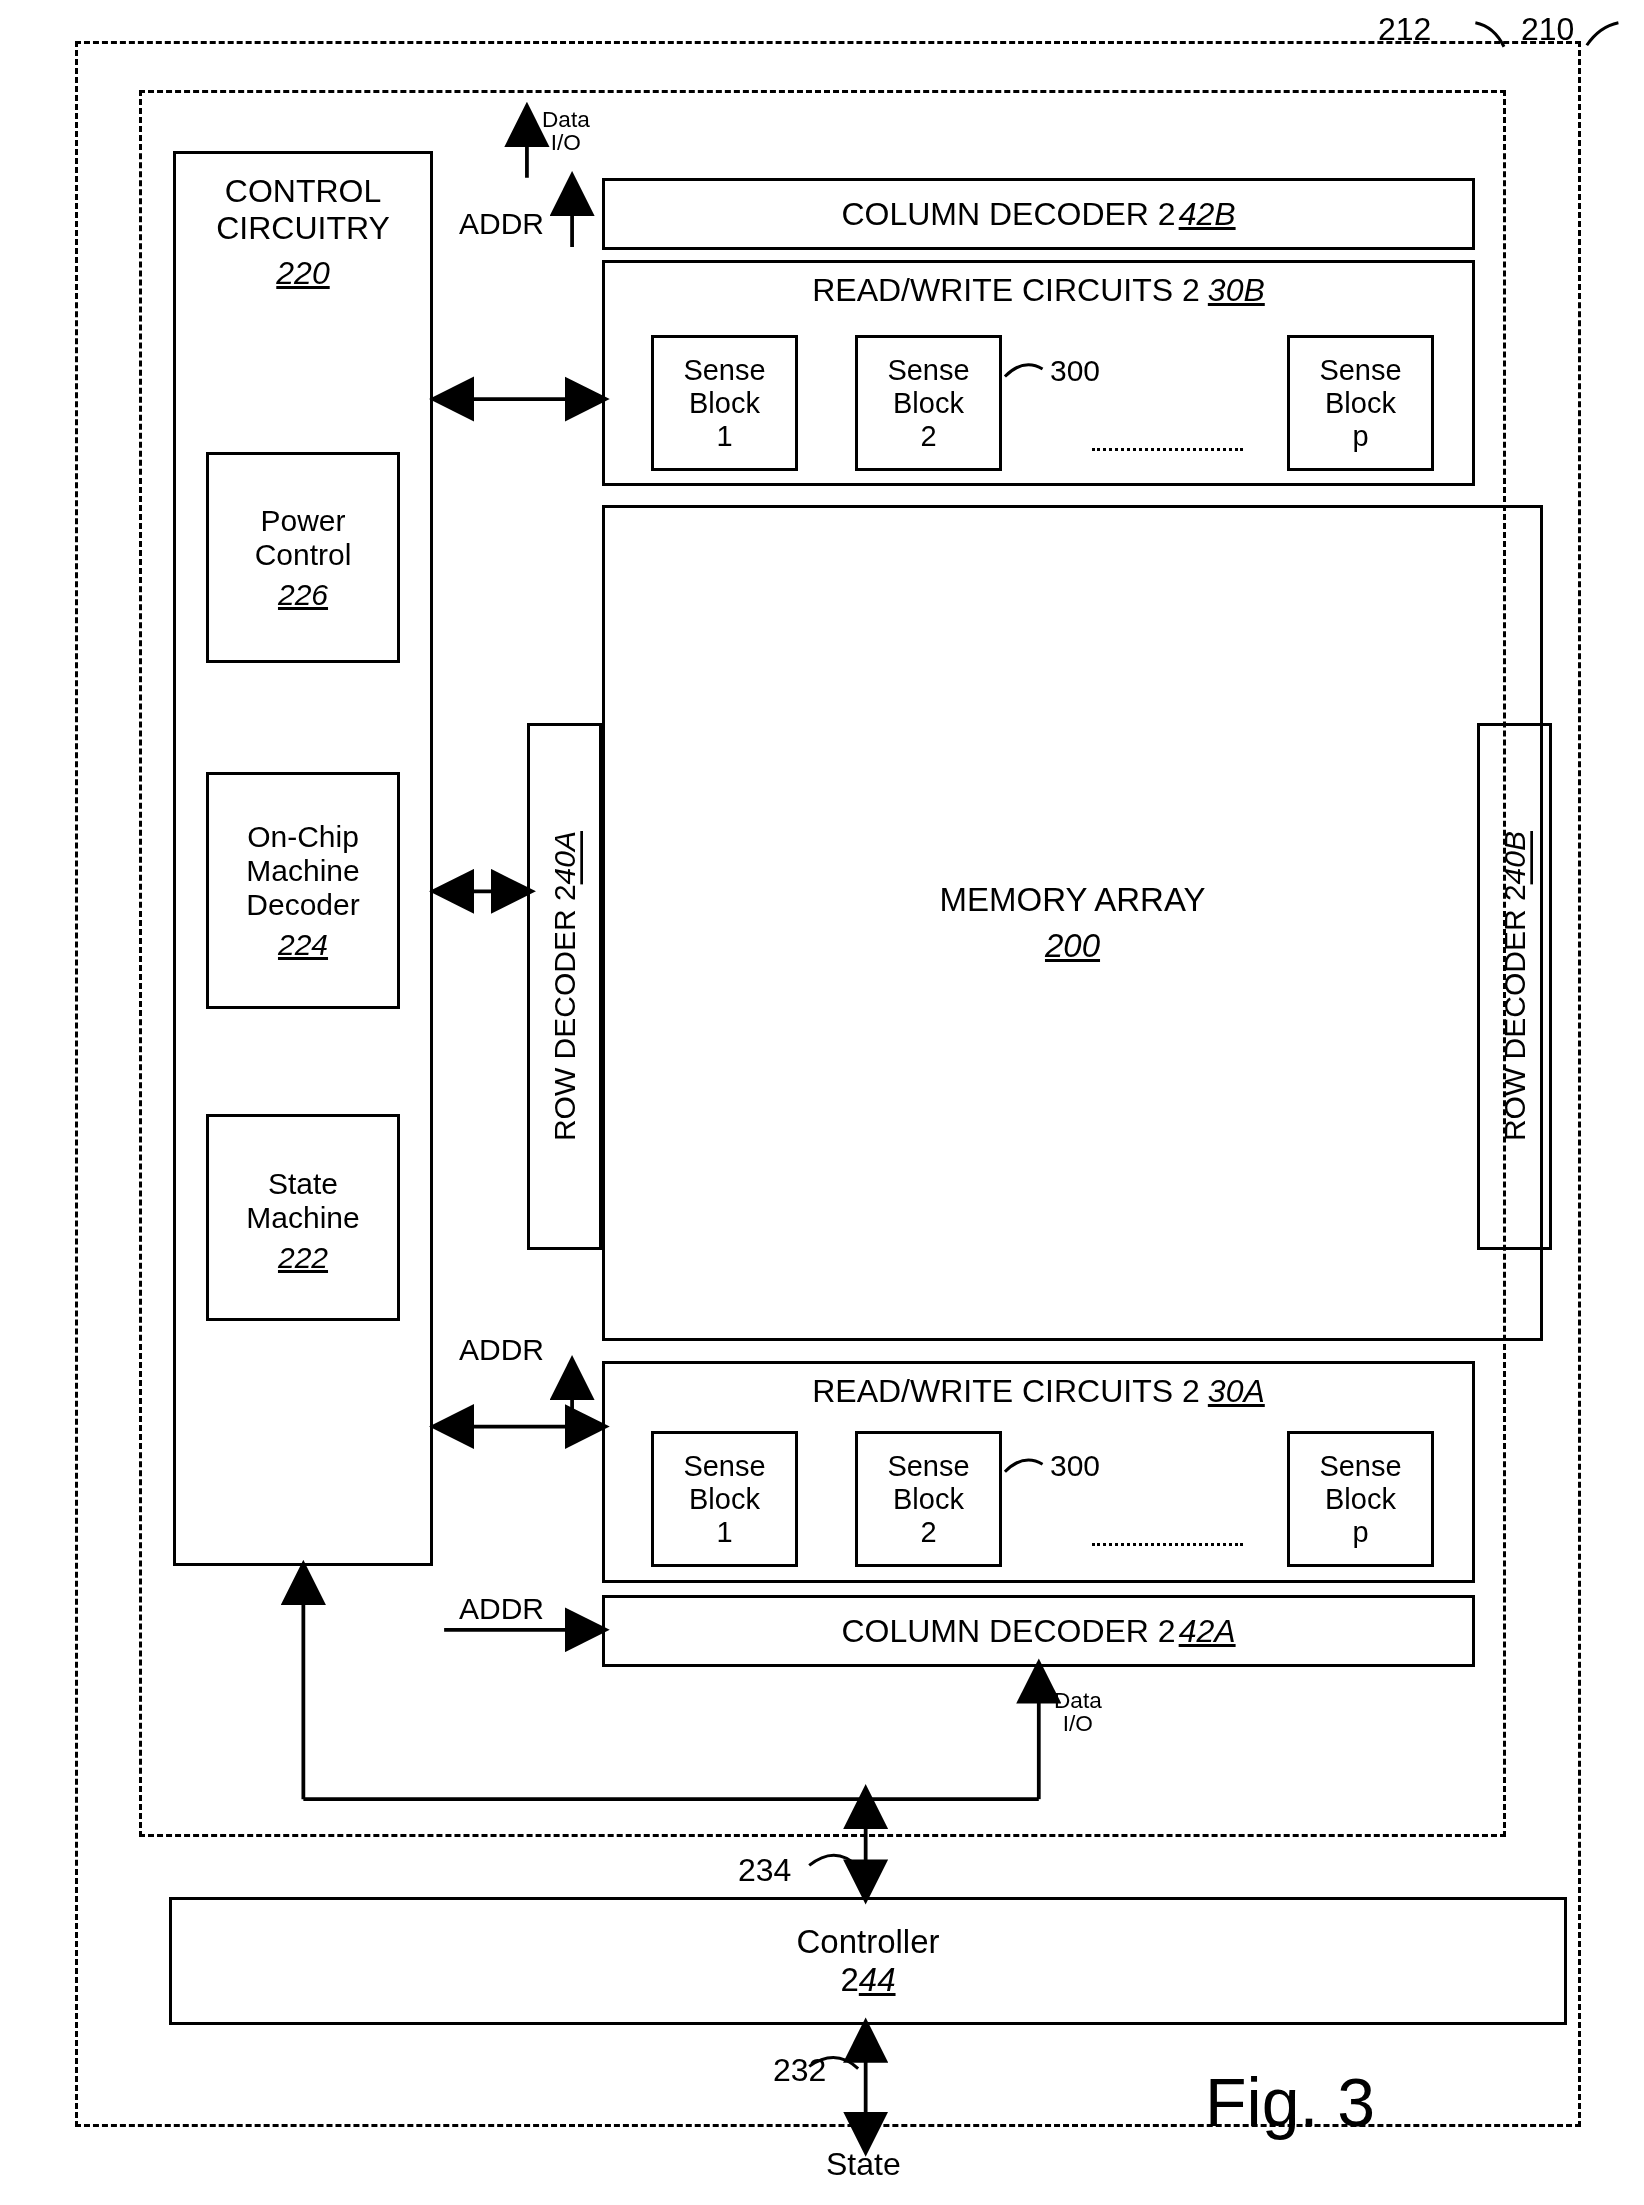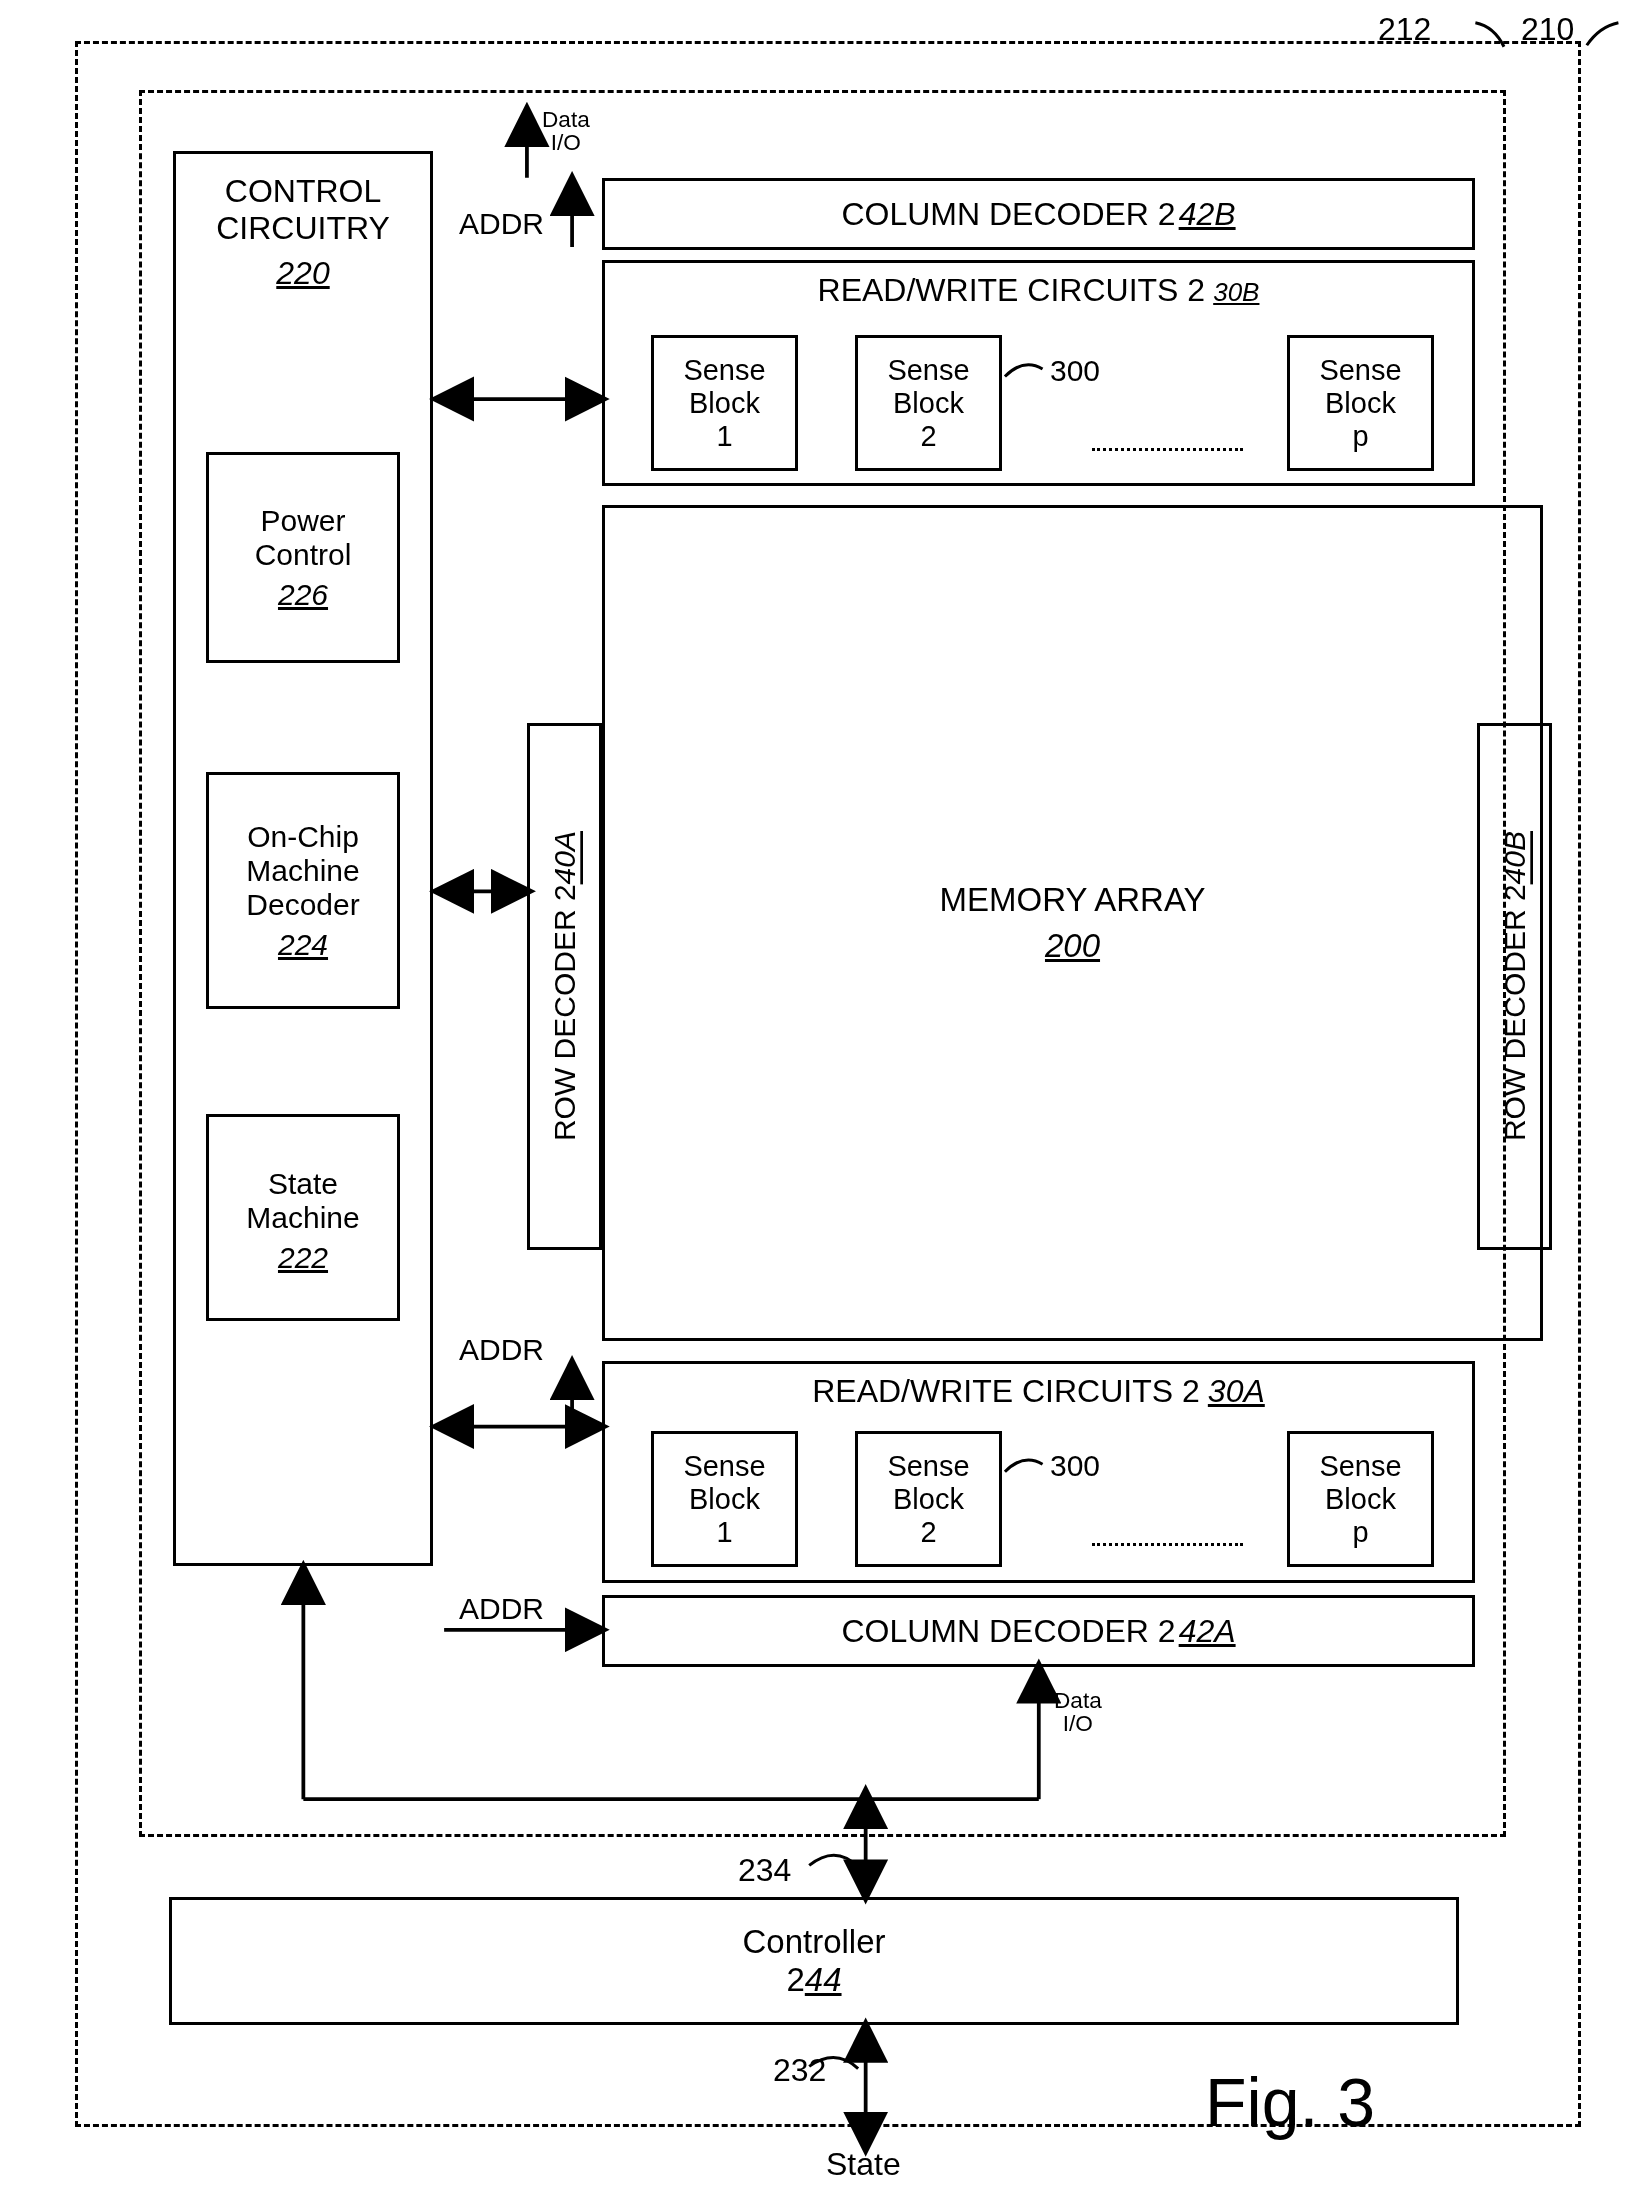--- a/index.html
+++ b/index.html
@@ -93,21 +93,21 @@
 </div>
 
 <div class="block" style="left:602px; top:178px; width:873px; height:72px; flex-direction:row; gap:3px;">
   <span style="font-size:32px;">COLUMN DECODER 2</span>
   <span class="ref-underline" style="font-size:32px;">42B</span>
 </div>
 
 <div class="block" style="left:602px; top:260px; width:873px; height:226px; justify-content:flex-start; padding-top:9px;">
   <div>
     <span style="font-size:32px;">READ/WRITE CIRCUITS 2</span>
-    <span class="ref-underline" style="font-size:26px;">30B</span>
+    <span class="ref-underline" style="font-size:32px;">30B</span>
   </div>
 </div>
 
 <div class="block" style="left:651px; top:335px; width:147px; height:136px;">
   <div>Sense Block</div>
   <div>1</div>
 </div>
 <div class="block" style="left:855px; top:335px; width:147px; height:136px;">
   <div>Sense Block</div>
   <div>2</div>
@@ -153,21 +153,21 @@
   <div>Sense Block</div>
   <div>p</div>
 </div>
 <div class="dotted-line" style="left:1092px; top:1543px; width:151px;"></div>
 
 <div class="block" style="left:602px; top:1595px; width:873px; height:72px; flex-direction:row; gap:3px;">
   <span style="font-size:32px;">COLUMN DECODER 2</span>
   <span class="ref-underline" style="font-size:32px;">42A</span>
 </div>
 
-<div class="block" style="left:169px; top:1897px; width:1290px; height:128px;">
+<div class="block" style="left:169px; top:1897px; width:1398px; height:128px;">
   <div style="font-size:33px;">Controller</div>
   <div style="font-size:33px;">
     <span>2</span><span class="ref-underline">44</span>
   </div>
 </div>
 
 <div class="small-label" style="left:542px; top:109px; line-height:1;">
   <div>Data</div>
     <div>I/O</div>
 </div>

